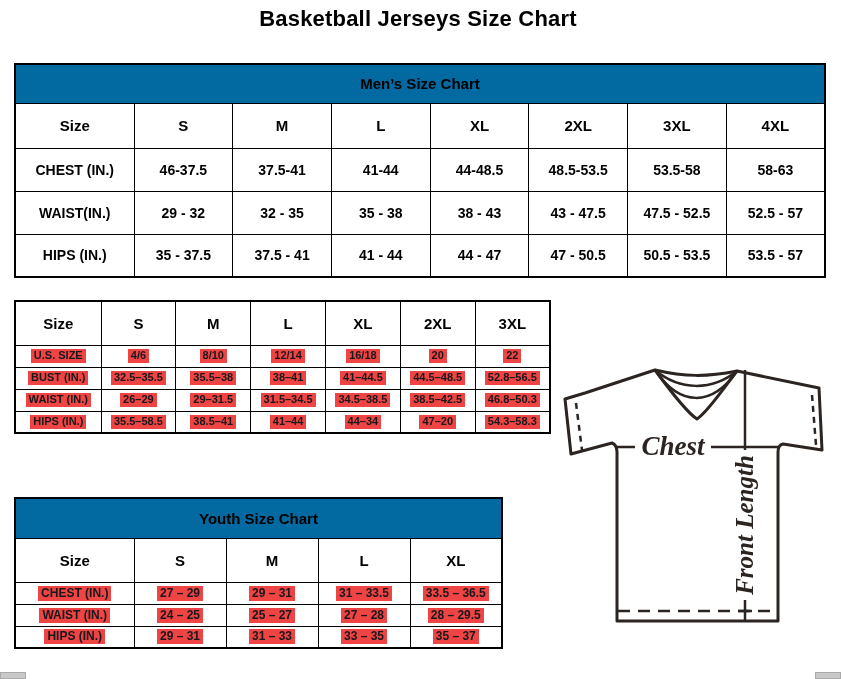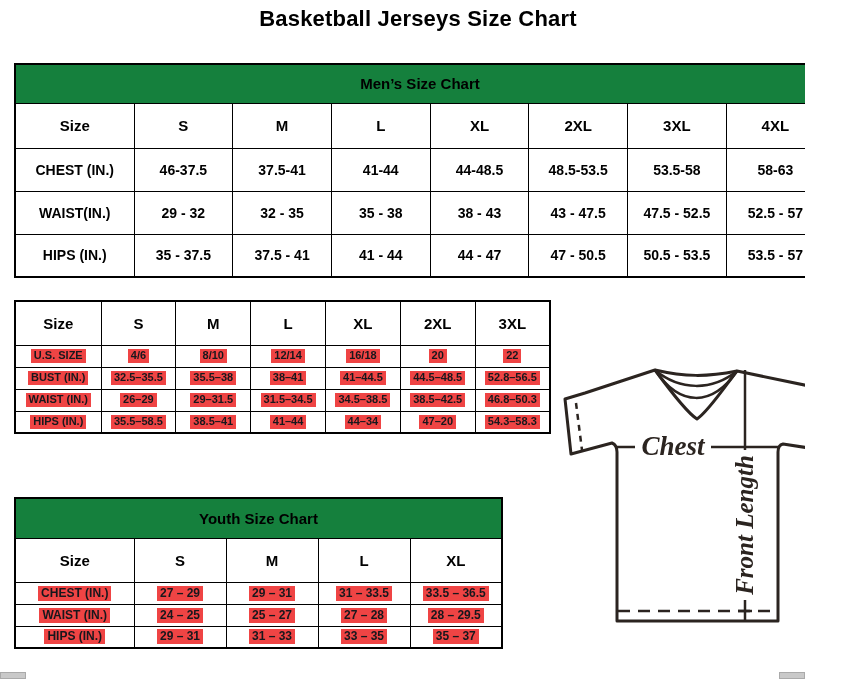--- a/index.html
+++ b/index.html
@@ -1,24 +1,24 @@
 <!DOCTYPE html>
 <html><head>
 <meta charset="utf-8">
 <style>
   html,body{margin:0;padding:0;background:#fff;}
   .canvas{position:relative;width:805px;height:679px;background:#fff;overflow:hidden;
-          font-family:"Liberation Sans",sans-serif;color:#000;}
+          font-family:"Liberation Sans",sans-serif;color:#000;padding-left:36px;}
   .page-title{position:absolute;top:6px;left:0;width:836px;text-align:center;
               font-size:22px;font-weight:bold;letter-spacing:0.2px;}
   table.size-table{position:absolute;border-collapse:collapse;table-layout:fixed;
                    border:2px solid #000;background:#fff;}
   table.size-table td{border:1.5px solid #000;text-align:center;vertical-align:middle;
                       padding:0;font-weight:bold;overflow:hidden;white-space:nowrap;}
-  tr.thead td{background:#15803d;font-size:15px;}
+  tr.thead td{background:#0369a1;font-size:15px;}
   
   #men{left:14px;top:63px;width:812px;}
   #men tr.thead{height:39px;}
   #men tr.size-row{height:45px;}
   #men tr.size-row td{font-size:15px;}
   #men tr.data-row{height:43px;}
   #men tr.data-row td{font-size:14px;}
   
   #women{left:14px;top:300px;width:537px;}
   #women tr.thead{height:40px;}

